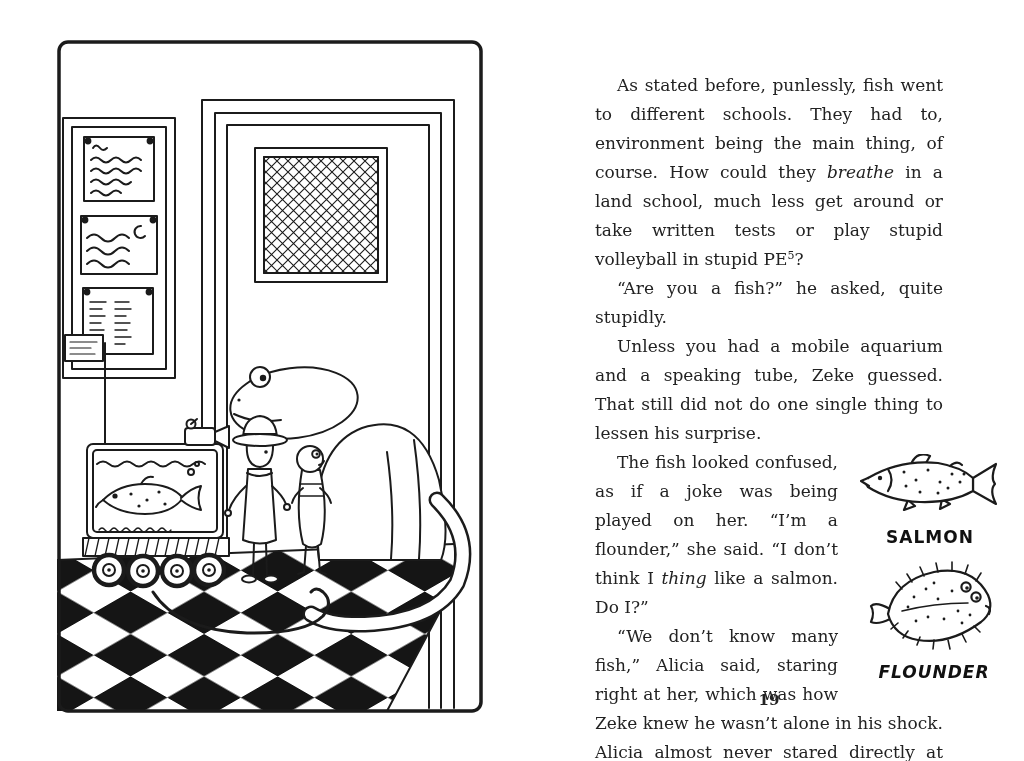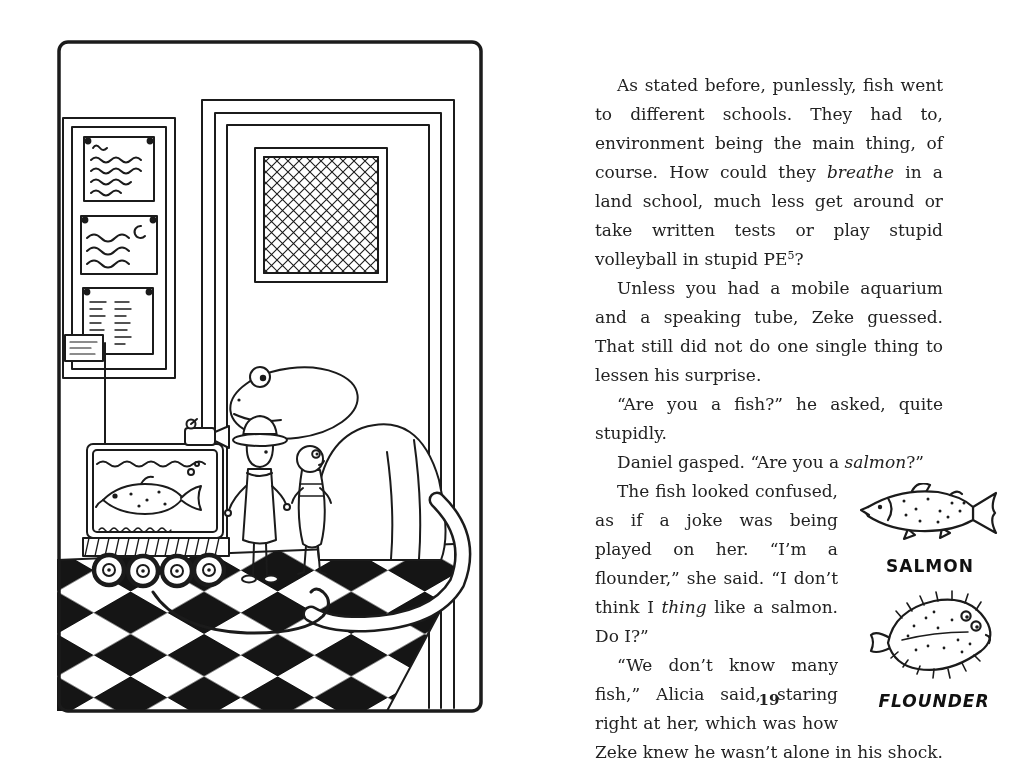--- a/index.html
+++ b/index.html
@@ -170,25 +170,24 @@
 
         <rect x="2" y="2" width="422" height="669" rx="9" stroke-width="3.5"></rect>
       </g>
     </svg>
   </div>
 
   <div class="text-column">
 
     <p><span>As stated before, punlessly, fish went to different schools. They had to, environment being the main thing, of course. How could they </span><i>breathe</i><span> in a land school, much less get around or take written tests or play stupid volleyball in stupid PE</span><sup>5</sup><span>?</span></p>
 
+    <p><span>“Are you a fish?” he asked, quite stupidly.</span></p>
+
     <p><span>Unless you had a mobile aquarium and a speaking tube, Zeke guessed. That still did not do one single thing to lessen his surprise.</span></p>
 
-    <p><span>“Are you a fish?” he asked, quite stupidly.</span></p>
-
-    <p><span>Daniel gasped. “Are you a </span><i>salmon</i><span>?”</span></p>
 
     <div class="fish-float">
       <div class="fig fig-salmon">
         <svg viewBox="0 0 140 62" width="140" height="62">
           <g stroke="#1b1b1b" stroke-width="2.2" fill="none" stroke-linecap="round" stroke-linejoin="round">
             <path d="M52 8 Q58 -3 70 2 L66 9" fill="#fff"></path>
             <path d="M48 46 L44 56 L55 52 Z" fill="#fff"></path>
             <path d="M82 45 L80 55 L90 50 Z" fill="#fff"></path>
             <path d="M113 24 L136 10 Q130 24 135 30 Q129 36 136 50 L113 37 Z" fill="#fff"></path>
             <path d="M8 24 Q40 5 78 9 Q101 13 113 24 L113 37 Q92 49 60 48 Q30 47 8 33 Q4 28 8 24 Z" fill="#fff"></path>

